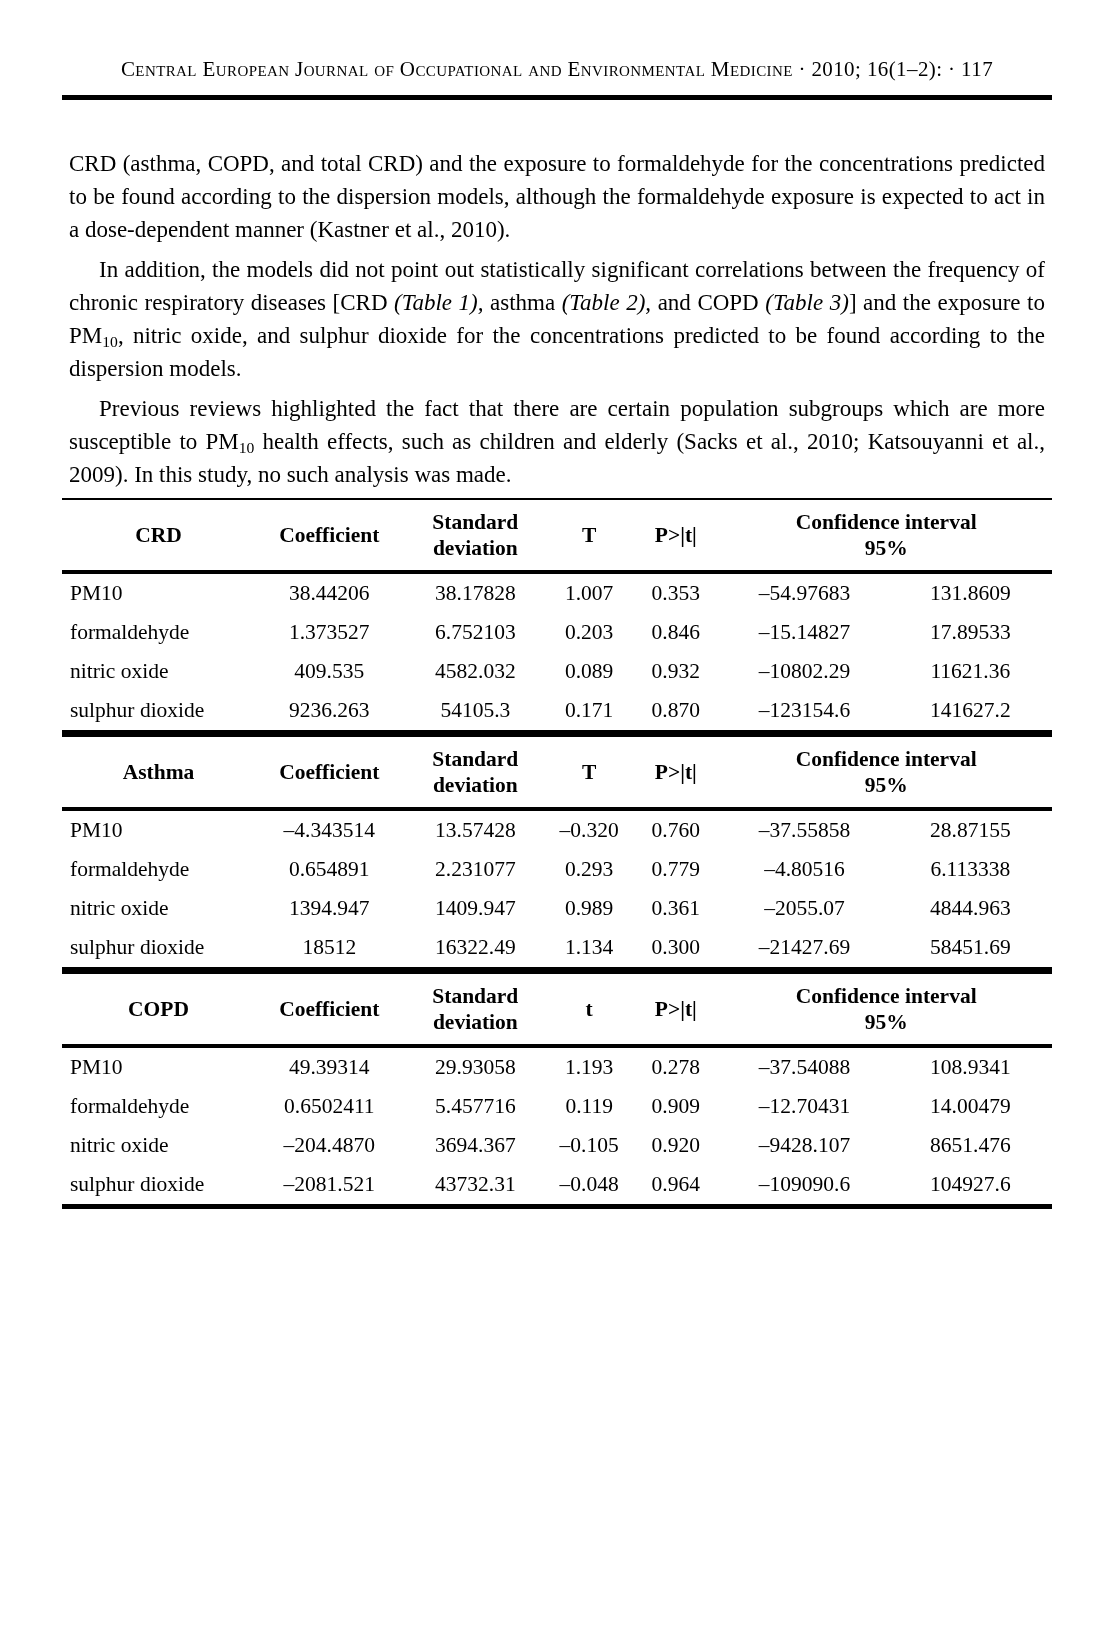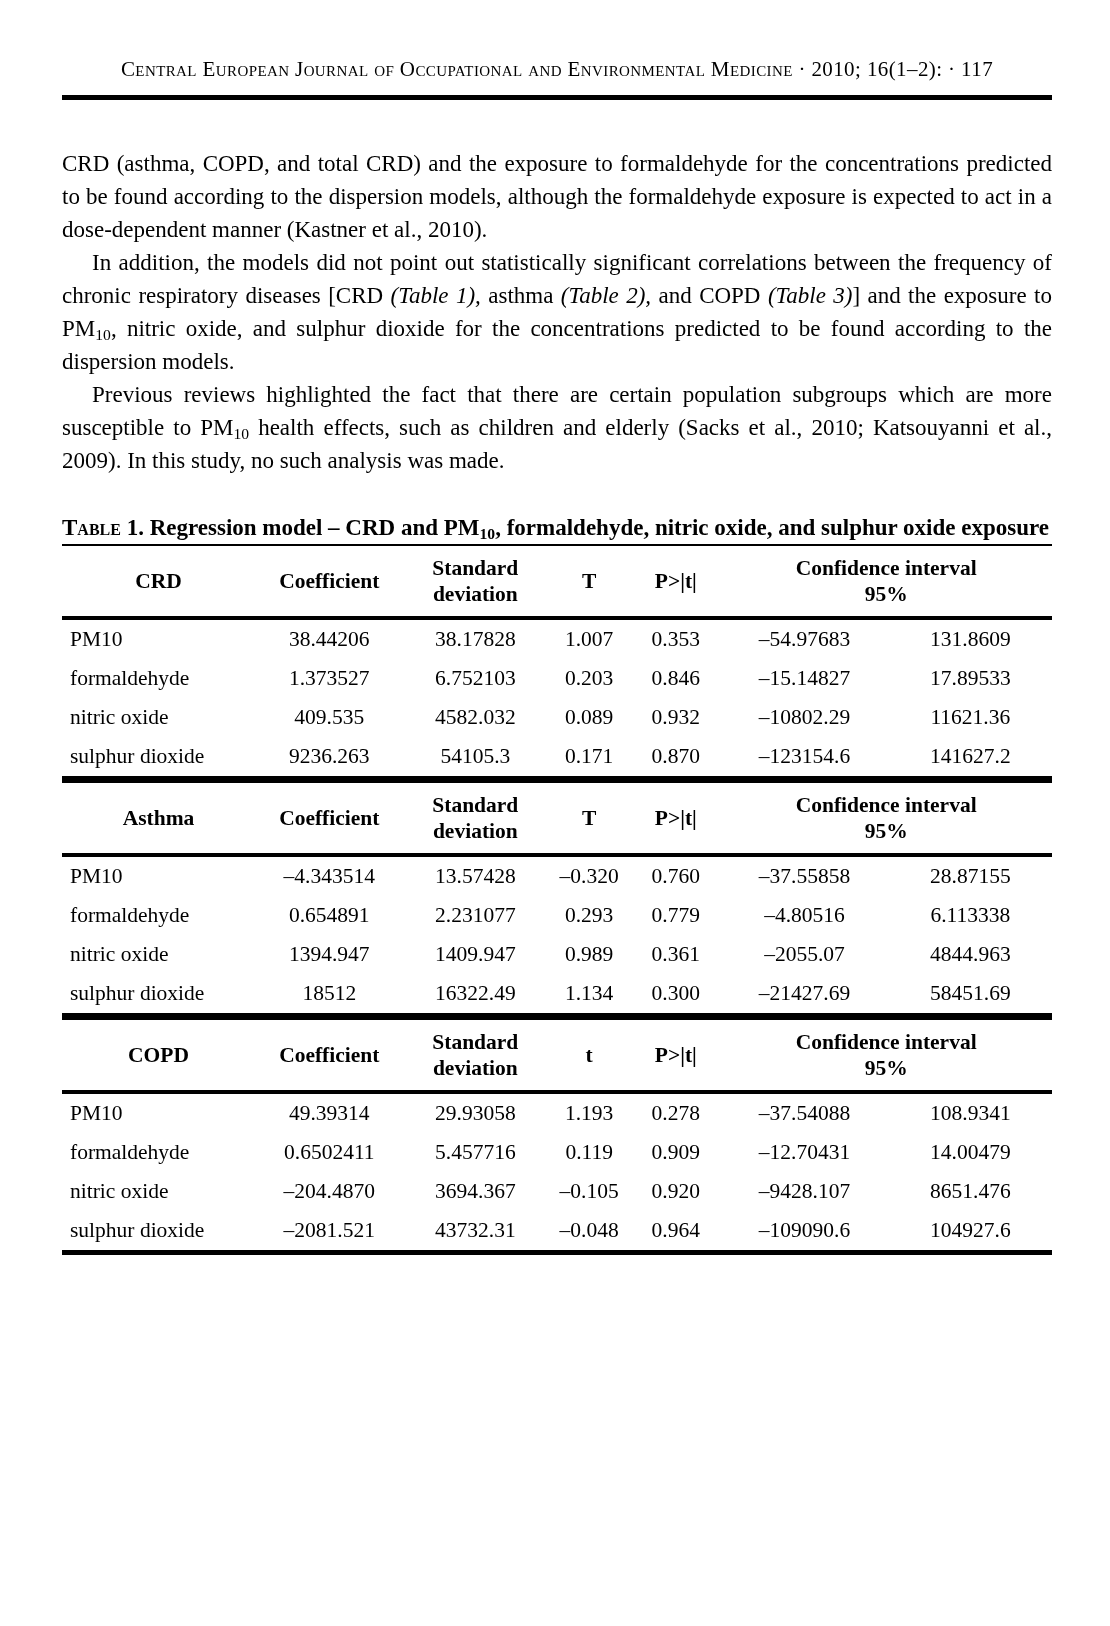--- a/index.html
+++ b/index.html
@@ -30,21 +30,21 @@
   }
   .header-rule {
     height: 5px;
     background: #000;
     margin-top: 13px;
   }
   .body-text {
     margin-top: 47px;
   }
   p.body-para {
-    margin: 0;
+    margin: 7px;
     font-size: 23px;
     line-height: 33px;
     text-align: justify;
   }
   p.body-para.indent { text-indent: 30px; }
   sub {
     font-size: 68%;
     line-height: 0;
     vertical-align: -4px;
   }
@@ -94,21 +94,20 @@
   <div class="journal-header">Central European Journal of Occupational and Environmental Medicine · 2010; 16(1–2): · 117</div>
 
   <div class="header-rule"></div>
 
   <div class="body-text">
       <p class="body-para"><span>CRD (asthma, COPD, and total CRD) and the exposure to formaldehyde for the concentrations predicted to be found according to the dispersion models, although the formaldehyde exposure is expected to act in a dose-dependent manner (Kastner et al., 2010).</span></p>
       <p class="body-para indent"><span>In addition, the models did not point out statistically significant correlations between the frequency of chronic respiratory diseases [CRD </span><i>(Table 1),</i><span> asthma </span><i>(Table 2),</i><span> and COPD </span><i>(Table 3)</i><span>] and the exposure to PM</span><sub>10</sub><span>, nitric oxide, and sulphur dioxide for the concentrations predicted to be found according to the dispersion models.</span></p>
       <p class="body-para indent"><span>Previous reviews highlighted the fact that there are certain population subgroups which are more susceptible to PM</span><sub>10</sub><span> health effects, such as children and elderly (Sacks et al., 2010; Katsouyanni et al., 2009). In this study, no such analysis was made.</span></p>
     </div>
 
-  <div class="table-caption first"><span class="caps">Table 1.</span><span> Regression model – CRD and PM</span><sub>10</sub><span>, formaldehyde, nitric oxide, and sulphur oxide exposure</span></div>
   <table class="data-table" data-table="tables.0">
       <colgroup>
         <col style="width: 19.5%;">
         <col style="width: 15%;">
         <col style="width: 14.5%;">
         <col style="width: 8.5%;">
         <col style="width: 9%;">
         <col style="width: 17%;">
         <col style="width: 16.5%;">
       </colgroup>

